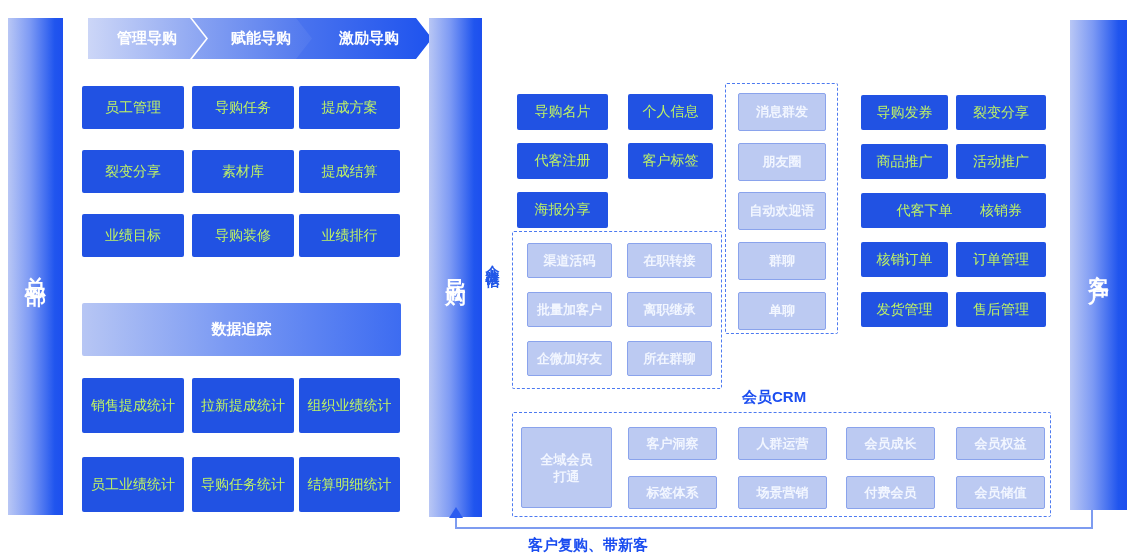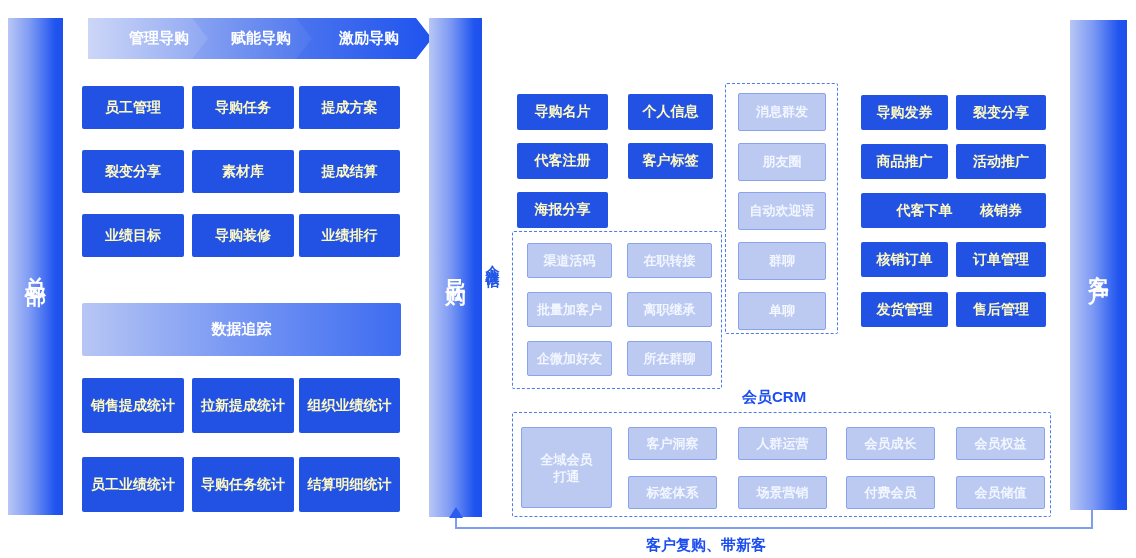--- a/index.html
+++ b/index.html
@@ -13,30 +13,30 @@
     color:#fff;writing-mode:vertical-rl;text-orientation:upright;
     display:flex;align-items:center;justify-content:center;
     font-size:21px;font-weight:700;letter-spacing:7px;
   }
 
   
   .band{position:absolute;height:41px;top:18px;}
   .chev{
     position:absolute;top:0;height:100%;
     display:flex;align-items:center;justify-content:center;
-    color:#fff;font-weight:700;font-size:15px;white-space:nowrap;padding-left:12px;
+    color:#fff;font-weight:700;font-size:15px;white-space:nowrap;
   }
   .chev.first{clip-path:polygon(0 0,calc(100% - 16px) 0,100% 50%,calc(100% - 16px) 100%,0 100%);}
   .chev.next{clip-path:polygon(0 0,calc(100% - 16px) 0,100% 50%,calc(100% - 16px) 100%,0 100%,16px 50%);padding-left:10px;}
 
   
   .sbox{
-    position:absolute;background:#2152e3;color:#fef9c3;border-radius:2px;
+    position:absolute;background:#2152e3;color:#bef264;border-radius:2px;
     display:flex;align-items:center;justify-content:center;
-    font-size:14px;font-weight:700;white-space:nowrap;
+    font-size:14px;font-weight:400;white-space:nowrap;
   }
   
   .lbox{
     position:absolute;background:#bccaf2;border:1px solid #8aa3ec;color:#f2f6ff;
     border-radius:2px;display:flex;align-items:center;justify-content:center;
     font-size:13px;font-weight:700;white-space:nowrap;box-sizing:border-box;
   }
   .dashed{position:absolute;border:1.5px dashed #4d7af0;border-radius:2px;box-sizing:border-box;}
 
   .gradbar{
@@ -142,15 +142,15 @@
   <div class="sbox" style="left:956px;top:242px;width:90px;height:35px;">订单管理</div>
   <div class="sbox" style="left:861px;top:292px;width:87px;height:35px;">发货管理</div>
   <div class="sbox" style="left:956px;top:292px;width:90px;height:35px;">售后管理</div>
 
   <div class="vbar" style="left:1070px;top:20px;width:57px;height:490px;">客户</div>
 
   <div class="line" style="left:1091px;top:509px;width:2px;height:20px;"></div>
   <div class="line" style="left:455px;top:527px;width:638px;height:2px;"></div>
   <div class="line" style="left:455px;top:518px;width:2px;height:10px;"></div>
   <div class="arrowhead" style="left:449px;top:507px;"></div>
-  <div class="hlabel" style="left:576px;top:536px;width:260px;text-align:center;">客户复购、带新客</div>
+  <div class="hlabel" style="left:528px;top:536px;width:260px;text-align:left;">客户复购、带新客</div>
 
 </div>
 
 </body></html>

